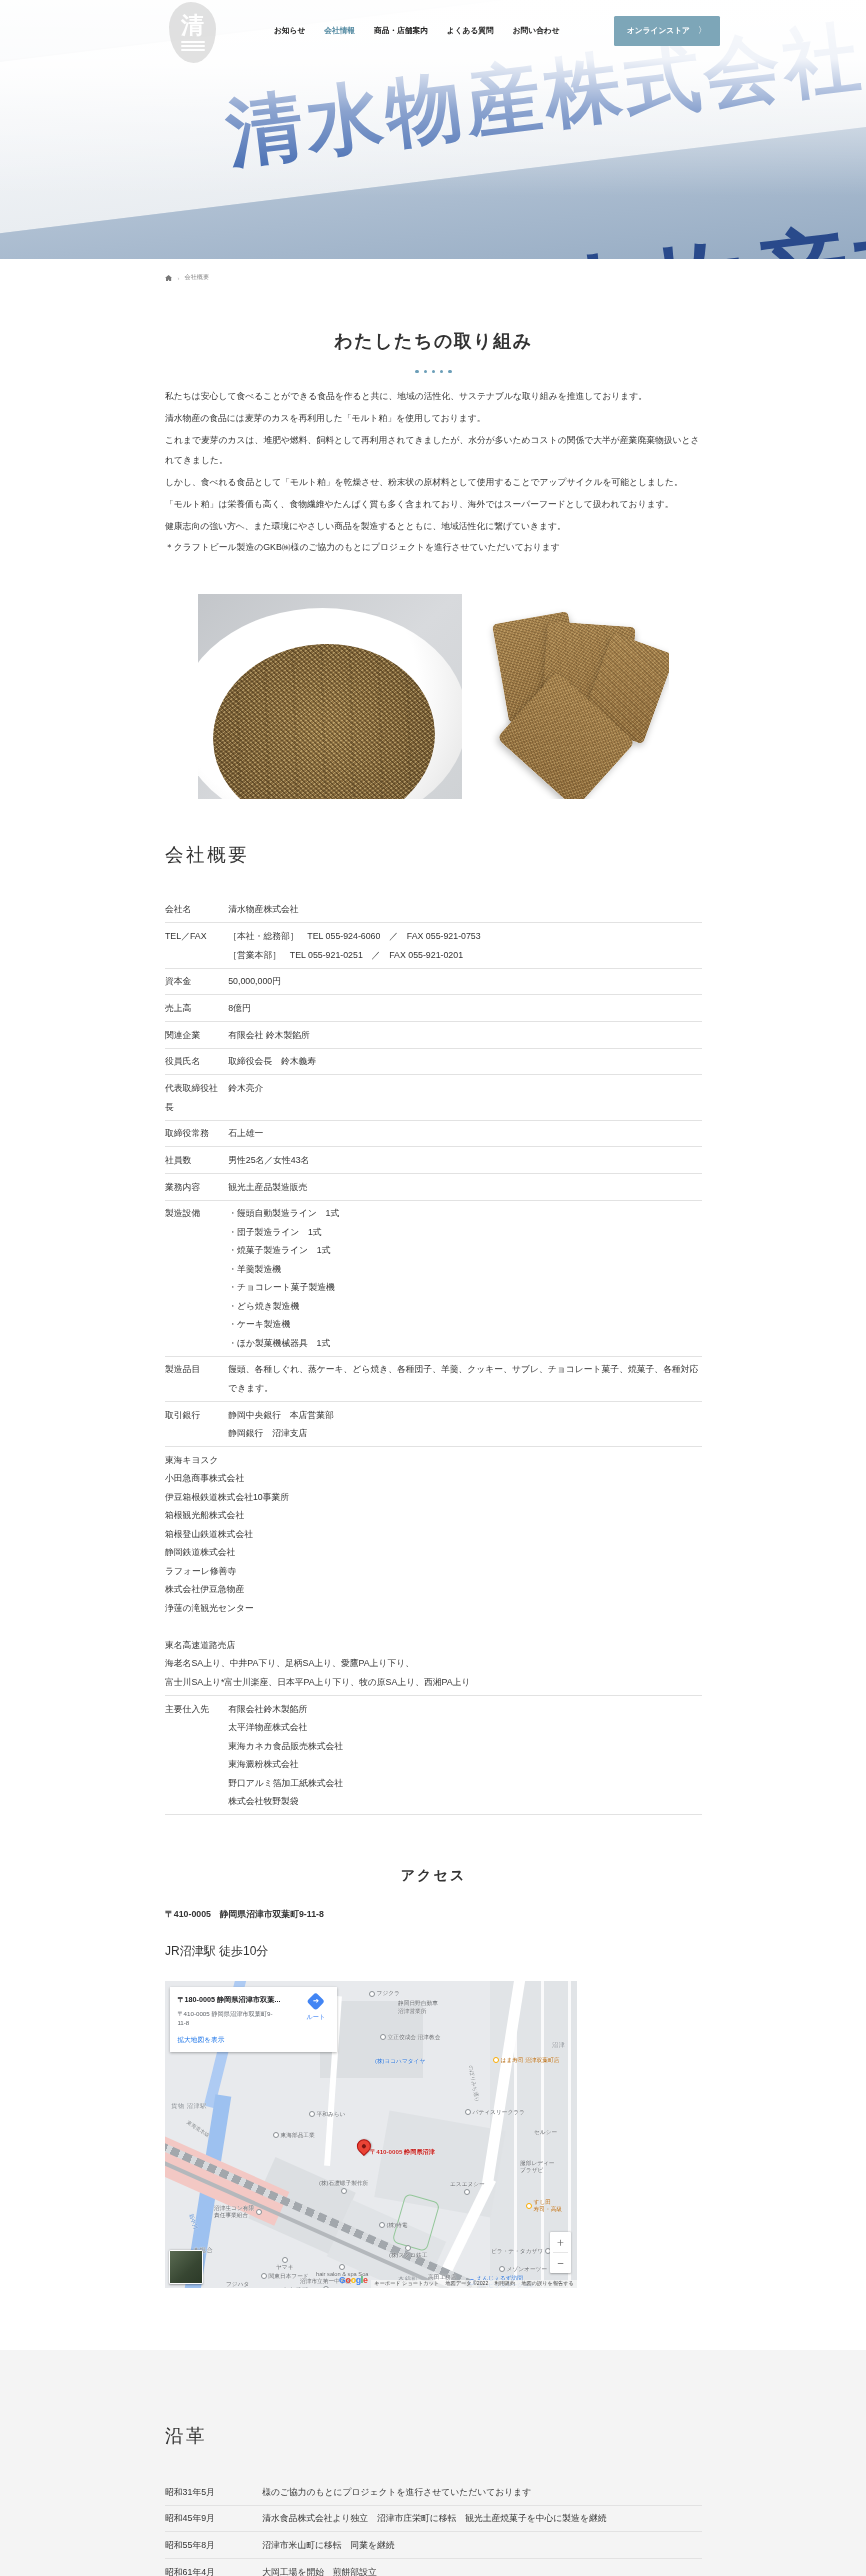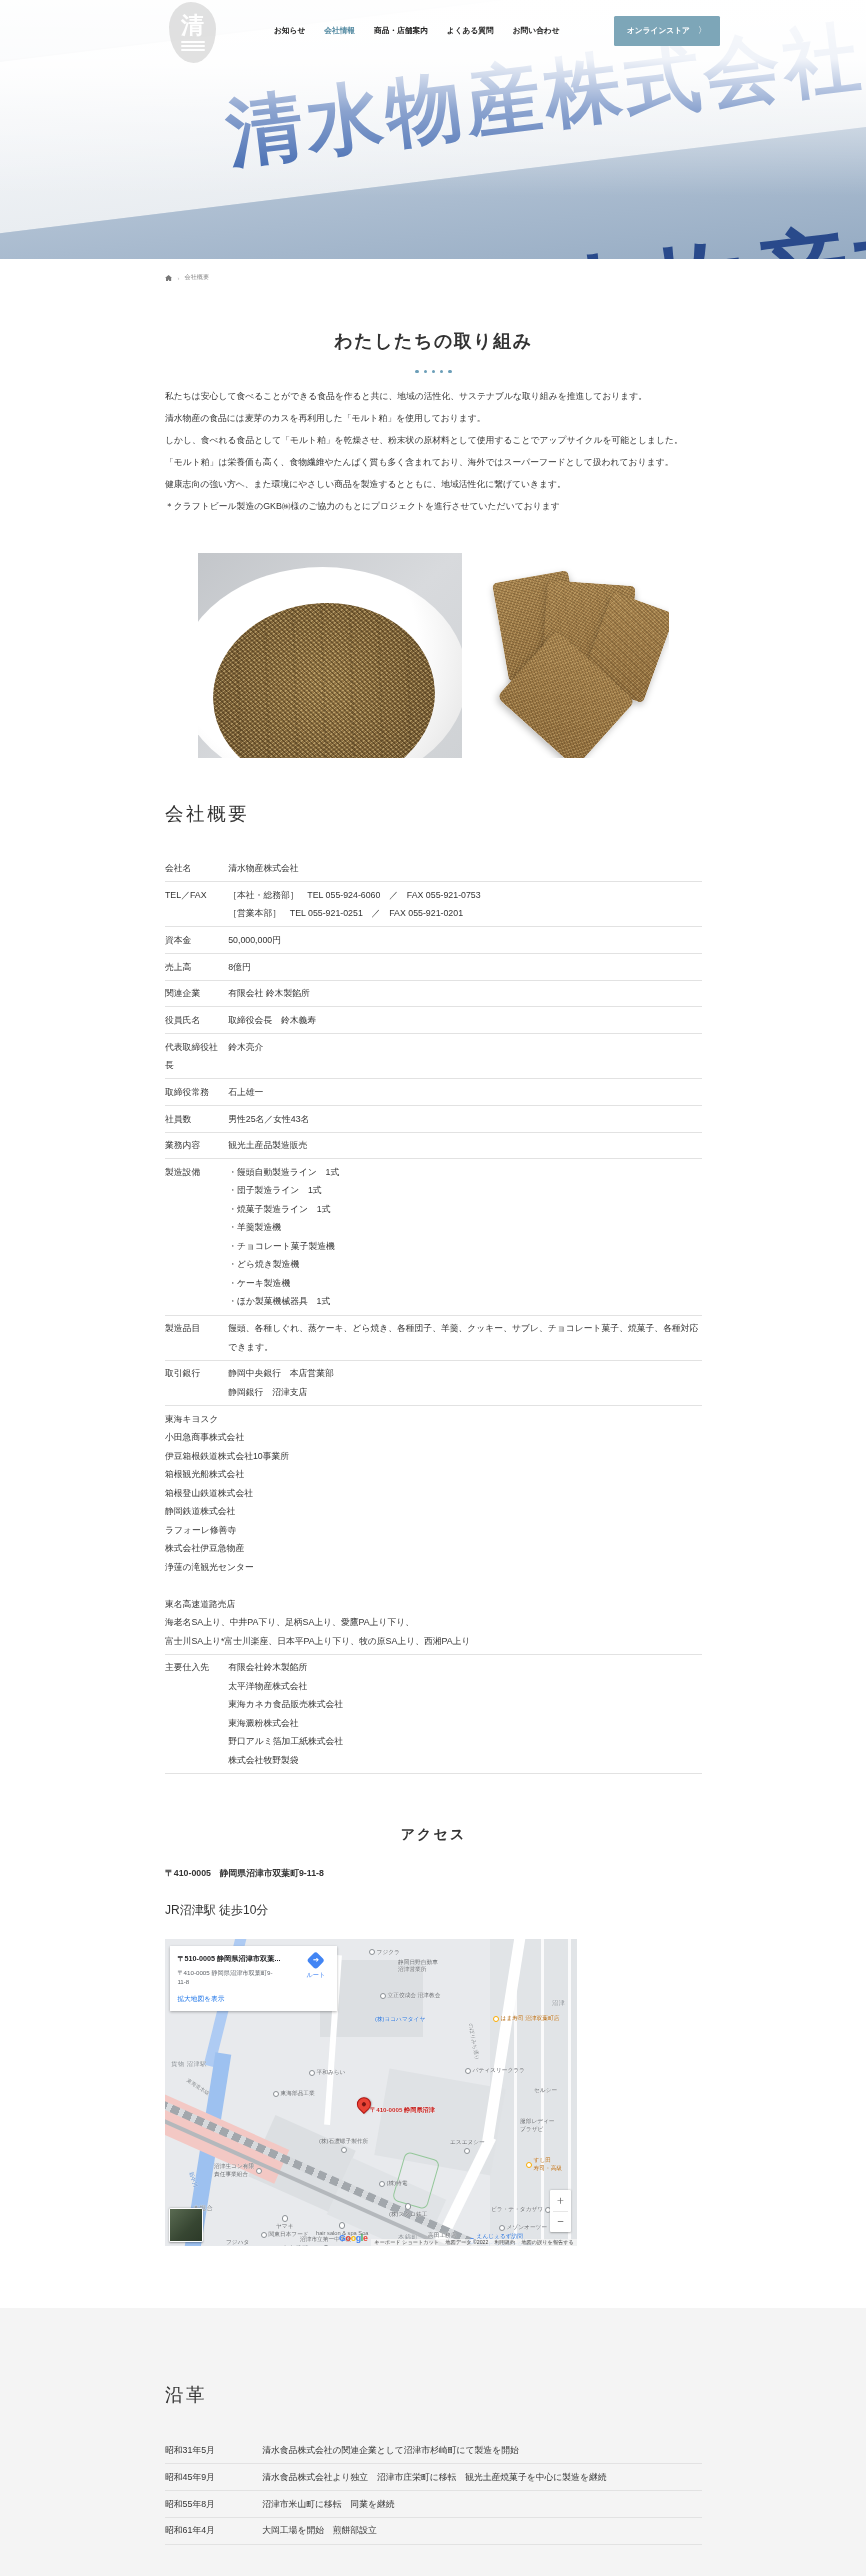--- a/index.html
+++ b/index.html
@@ -186,20 +186,21 @@
         <i></i>
         <i></i>
         <i></i>
         <i></i>
       </div>
 
     <div class="paragraphs">
 
     <p>私たちは安心して食べることができる食品を作ると共に、地域の活性化、サステナブルな取り組みを推進しております。</p>
         <p>清水物産の食品には麦芽のカスを再利用した「モルト粕」を使用しております。</p>
+        <p>これまで麦芽のカスは、堆肥や燃料、飼料として再利用されてきましたが、水分が多いためコストの関係で大半が産業廃棄物扱いとされてきました。</p>
         <p>しかし、食べれる食品として「モルト粕」を乾燥させ、粉末状の原材料として使用することでアップサイクルを可能としました。</p>
         <p>「モルト粕」は栄養価も高く、食物繊維やたんぱく質も多く含まれており、海外ではスーパーフードとして扱われております。</p>
         <p>健康志向の強い方へ、また環境にやさしい商品を製造するとともに、地域活性化に繋げていきます。</p>
         <p>＊クラフトビール製造のGKB㈱様のご協力のもとにプロジェクトを進行させていただいております</p>
       </div>
 
     <div class="photos">
       <figure class="photo photo-lees" style="margin:0">
         <div class="plate"></div>
         <div class="lees"></div>
@@ -409,21 +410,21 @@
             <span class="map-label t-area" style="left: 233px; top: 294px;"><span class="txt">本錦町</span></span>
             <span class="map-label t-poi-blue" style="left: 304px; top: 294px;"><i class="dot"></i><span class="txt">えんじぇるず訪問
 リハビリステーション</span></span>
             <span class="map-label t-plain" style="left: 61px; top: 300px;"><span class="txt">フジハタ</span></span>
             <span class="map-label t-area" style="left: 117px; top: 305px;"><span class="txt">本丸子町</span></span>
           </div>
 
         <div class="map-pin" style="left: 192px; top: 158px;"></div>
 
         <div class="map-card">
-          <div class="map-card-title">〒510-0005 静岡県沼津市双葉...</div>
+          <div class="map-card-title">〒180-0005 静岡県沼津市双葉...</div>
           <div class="map-card-addr">〒410-0005 静岡県沼津市双葉町9-
 11-8</div>
           <span class="map-card-link">拡大地図を表示</span>
           <div class="map-route">
             <div class="route-icon"></div>
             <span class="map-route-label">ルート</span>
           </div>
         </div>
 
         <div class="map-zoom">
@@ -449,21 +450,21 @@
 
   <div class="history-band">
     <div class="container">
       <section class="history">
         <h2 class="section-heading">沿革</h2>
         <div class="table">
 
         <div class="trow">
               <div class="tlabel">昭和31年5月</div>
               <div class="tvalue">
-                <div class="tline">清水食品株式会社の関連企業として沼津市杉崎町にて製造を開始</div>
+                <div class="tline">様のご協力のもとにプロジェクトを進行させていただいております</div>
               </div>
             </div>
             <div class="trow">
               <div class="tlabel">昭和45年9月</div>
               <div class="tvalue">
                 <div class="tline">清水食品株式会社より独立　沼津市庄栄町に移転　観光土産焼菓子を中心に製造を継続</div>
               </div>
             </div>
             <div class="trow">
               <div class="tlabel">昭和55年8月</div>

